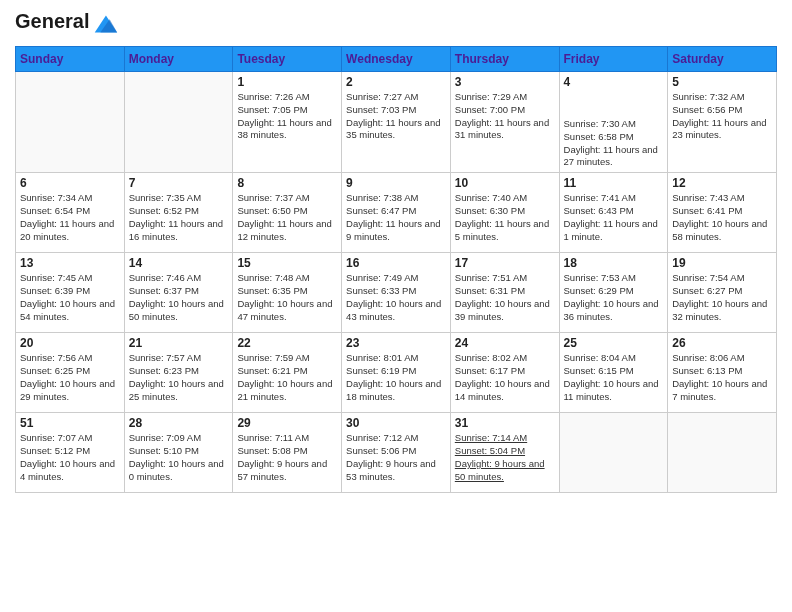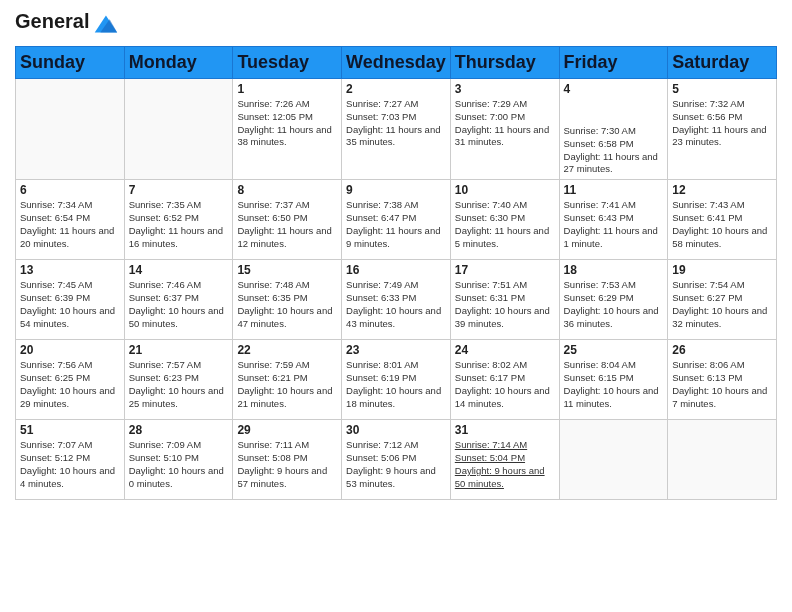--- a/index.html
+++ b/index.html
@@ -48,22 +48,22 @@
       font-size: 14px;
       color: #444;
     }
     table {
       width: 100%;
       border-collapse: collapse;
       table-layout: fixed;
     }
     th {
       background-color: #2196F3;
-      color: #0f172a;
-      font-size: 18px;
+      color: #4c1d95;
+      font-size: 12px;
       font-weight: bold;
       padding: 5px 4px;
       text-align: left;
       border: 1px solid #1976D2;
     }
     td {
       border: 1px solid #ccc;
       vertical-align: top;
       padding: 3px 4px;
       font-size: 10px;
@@ -119,21 +119,21 @@
           <th>Saturday</th>
         </tr>
     </thead>
     <tbody id="cal-body">
     <tr>
           <td class="empty"></td>
           <td class="empty"></td>
           <td>
             <div class="day-num">1</div>
             <div class="day-info" style="white-space: pre-line;">Sunrise: 7:26 AM
-Sunset: 12:05 PM
+Sunset: 7:05 PM
 Daylight: 11 hours and 38 minutes.</div>
           </td>
           <td>
             <div class="day-num">2</div>
             <div class="day-info" style="white-space: pre-line;">Sunrise: 7:27 AM
 Sunset: 7:03 PM
 Daylight: 11 hours and 35 minutes.</div>
           </td>
           <td>
             <div class="day-num">3</div>

